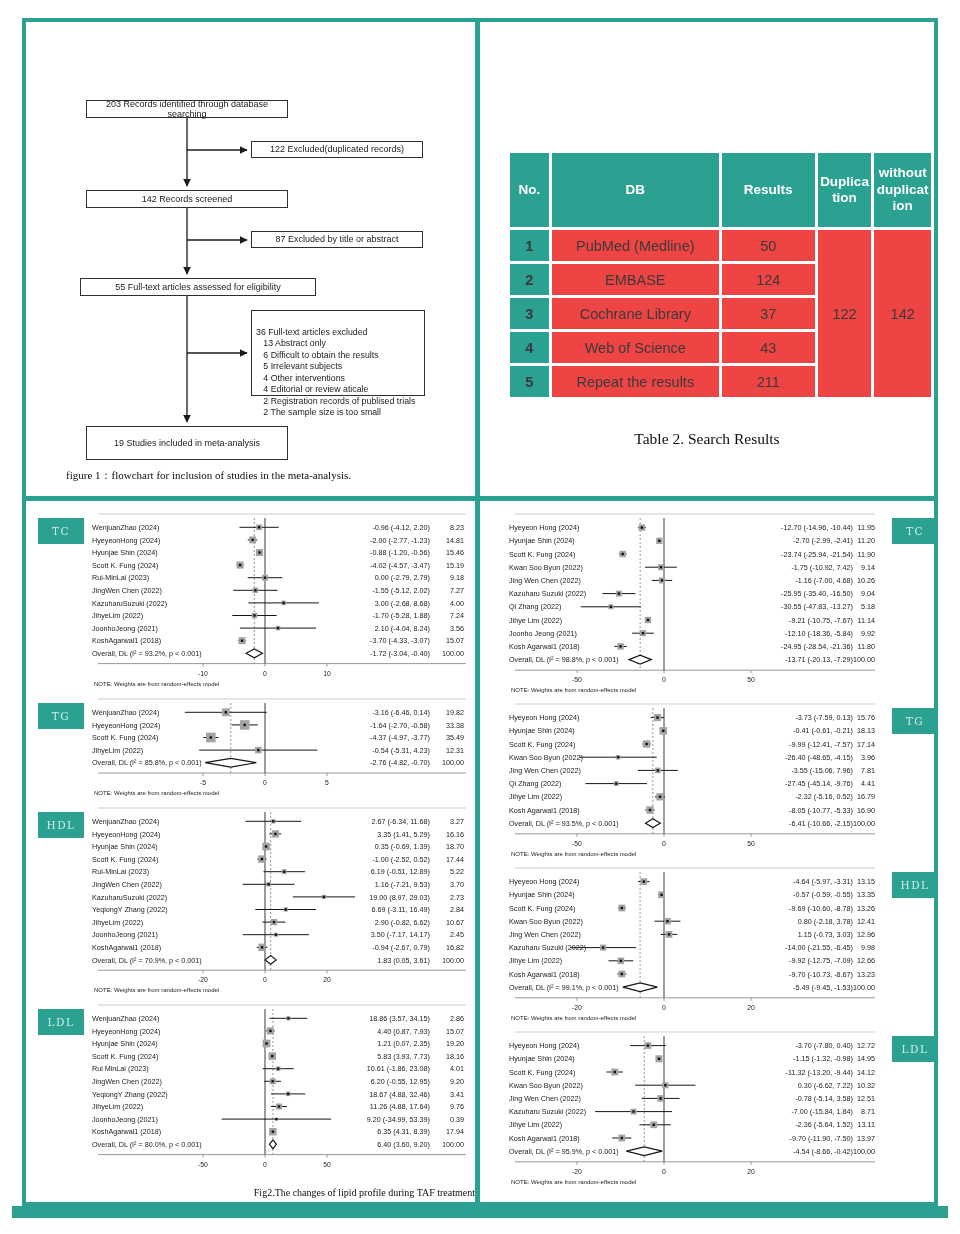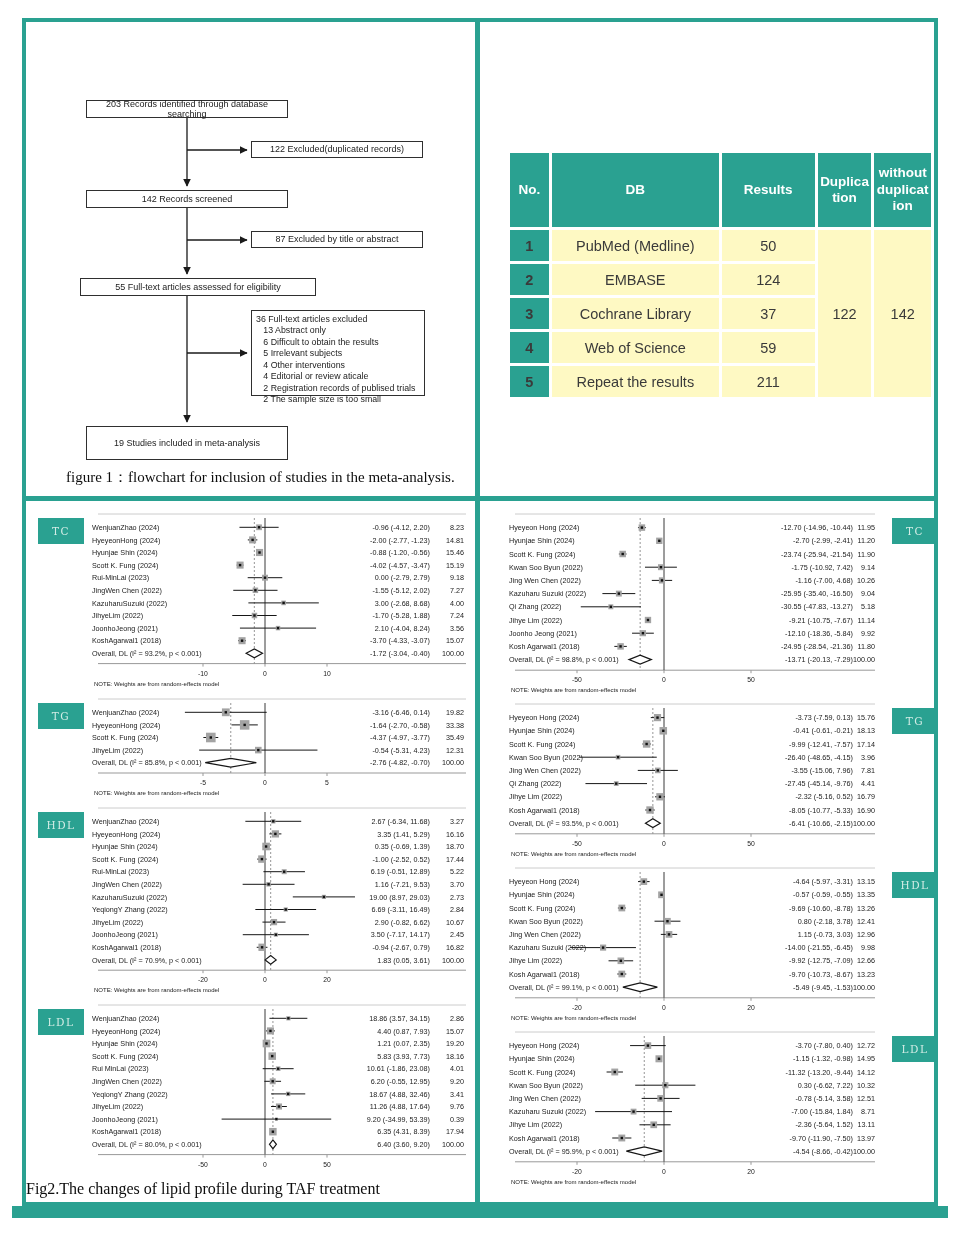--- a/index.html
+++ b/index.html
@@ -13,42 +13,42 @@
   
   .panel{position:absolute;background:transparent}
   .flow-panel{left:26px;top:22px;width:448px;height:474px}
   .table-panel{left:480px;top:22px;width:454px;height:474px}
   .fig-panel{top:501px;height:705px}
   .fig2-panel{left:26px;width:449px}
   .fig3-panel{left:480px;width:454px}
   
   .flowbox{position:absolute;border:1.6px solid #2f2f2f;background:#fff;color:#222;font-size:9px;
     display:flex;align-items:center;justify-content:center;text-align:center;line-height:1.12}
-  .flowbox.multi{display:block;text-align:left;white-space:pre-wrap;padding:3px 4px;line-height:1.3;font-size:8.8px}
+  .flowbox.multi{display:block;text-align:left;white-space:pre-wrap;padding:16px 4px;line-height:1.3;font-size:8.8px}
   .flow-caption{position:absolute;left:40px;top:446px;width:400px;font-family:"Liberation Serif",serif;
-    font-size:15px;color:#0d0d0d}
+    font-size:11px;color:#0d0d0d}
   .arrows{position:absolute;left:0;top:0}
   
   table.search{position:absolute;left:27px;top:128px;border-collapse:separate;border-spacing:3px;table-layout:fixed}
   table.search th{background:#2aa191;color:#fff;font-weight:bold;font-size:13.5px;line-height:1.22;
     text-align:center;vertical-align:middle;word-break:break-all;height:74px;padding:2px 1px}
   table.search td{font-size:14.5px;color:#3a3a3a;text-align:center;vertical-align:middle;height:31px;padding:1px 2px}
   td.no-cell{background:#2aa191;color:#fff;font-weight:bold;font-size:13.5px}
-  td.light{background:#fef9c3}
+  td.light{background:#ef4444}
   .col-no{width:40px}.col-db{width:172px}.col-res{width:96px}.col-dup{width:55px}.col-wo{width:58px}
   .table-caption{position:absolute;left:0;top:408px;width:100%;text-align:center;
     font-family:"Liberation Serif",serif;font-size:15.5px;color:#0d0d0d}
   
   .tab{position:absolute;width:46px;height:26px;background:#2aa191;color:#d2ece5;
     display:flex;align-items:center;justify-content:center;font-family:"DejaVu Serif",serif;
     font-size:10.5px;letter-spacing:1.5px}
   svg.forest{overflow:visible}
   svg.forest text{font-family:"Liberation Sans",sans-serif;fill:#1a1a1a}
-  .fig-caption{position:absolute;bottom:8px;left:0;width:100%;text-align:left;
-    font-family:"Liberation Serif",serif;font-size:16px;color:#0d0d0d}
+  .fig-caption{position:absolute;bottom:8px;left:0;width:100%;text-align:right;
+    font-family:"Liberation Serif",serif;font-size:10px;color:#0d0d0d}
   svg.arrows line{stroke:#1a1a1a;stroke-width:1.3}
 </style>
 </head>
 <body>
 
 <div class="frame"></div>
 <div class="div-v"></div>
 <div class="div-h"></div>
 <div class="bottom-bar"></div>
 
@@ -106,29 +106,30 @@
       <td class="light">124</td>
     </tr>
     <tr>
       <td class="no-cell">3</td>
       <td class="light">Cochrane Library</td>
       <td class="light">37</td>
     </tr>
     <tr>
       <td class="no-cell">4</td>
       <td class="light">Web of Science</td>
-      <td class="light">59</td>
+      <td class="light">43</td>
     </tr>
     <tr>
       <td class="no-cell">5</td>
       <td class="light">Repeat the results</td>
       <td class="light">211</td>
     </tr>
   </tbody>
     </table>
+  <div class="table-caption">Table 2. Search Results</div>
 </div>
 
 <div class="panel fig-panel fig2-panel">
   <div class="fig-caption">Fig2.The changes of lipid profile during TAF treatment</div>
 <div class="tab" style="top: 17px; left: 12px;">TC</div>
     <svg width="376" height="176.6" class="forest" style="position: absolute; left: 66px; top: 12px;">
       <line x1="6" y1="1" x2="374" y2="1" stroke="#cccccc" stroke-width="1"></line>
       <line x1="6" y1="150.6" x2="374" y2="150.6" stroke="#999999" stroke-width="1"></line>
       <line x1="173" y1="5" x2="173" y2="150.6" stroke="#3a3a3a" stroke-width="1"></line>
       <line x1="162.336" y1="5" x2="162.336" y2="150.6" stroke="#8a8a8a" stroke-width="0.9" stroke-dasharray="2,2"></line>

